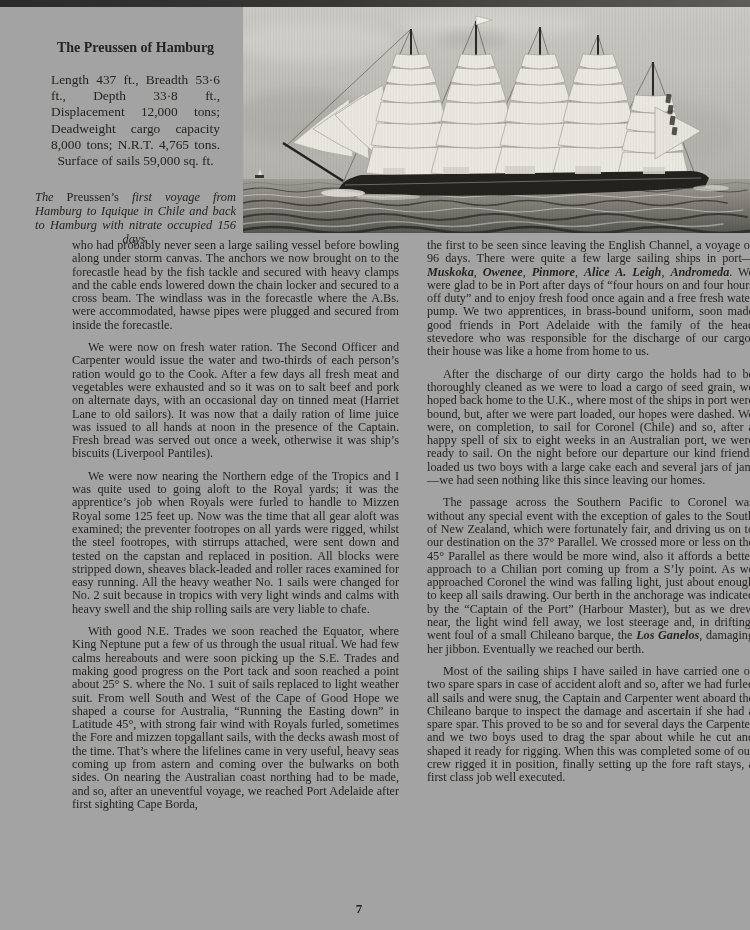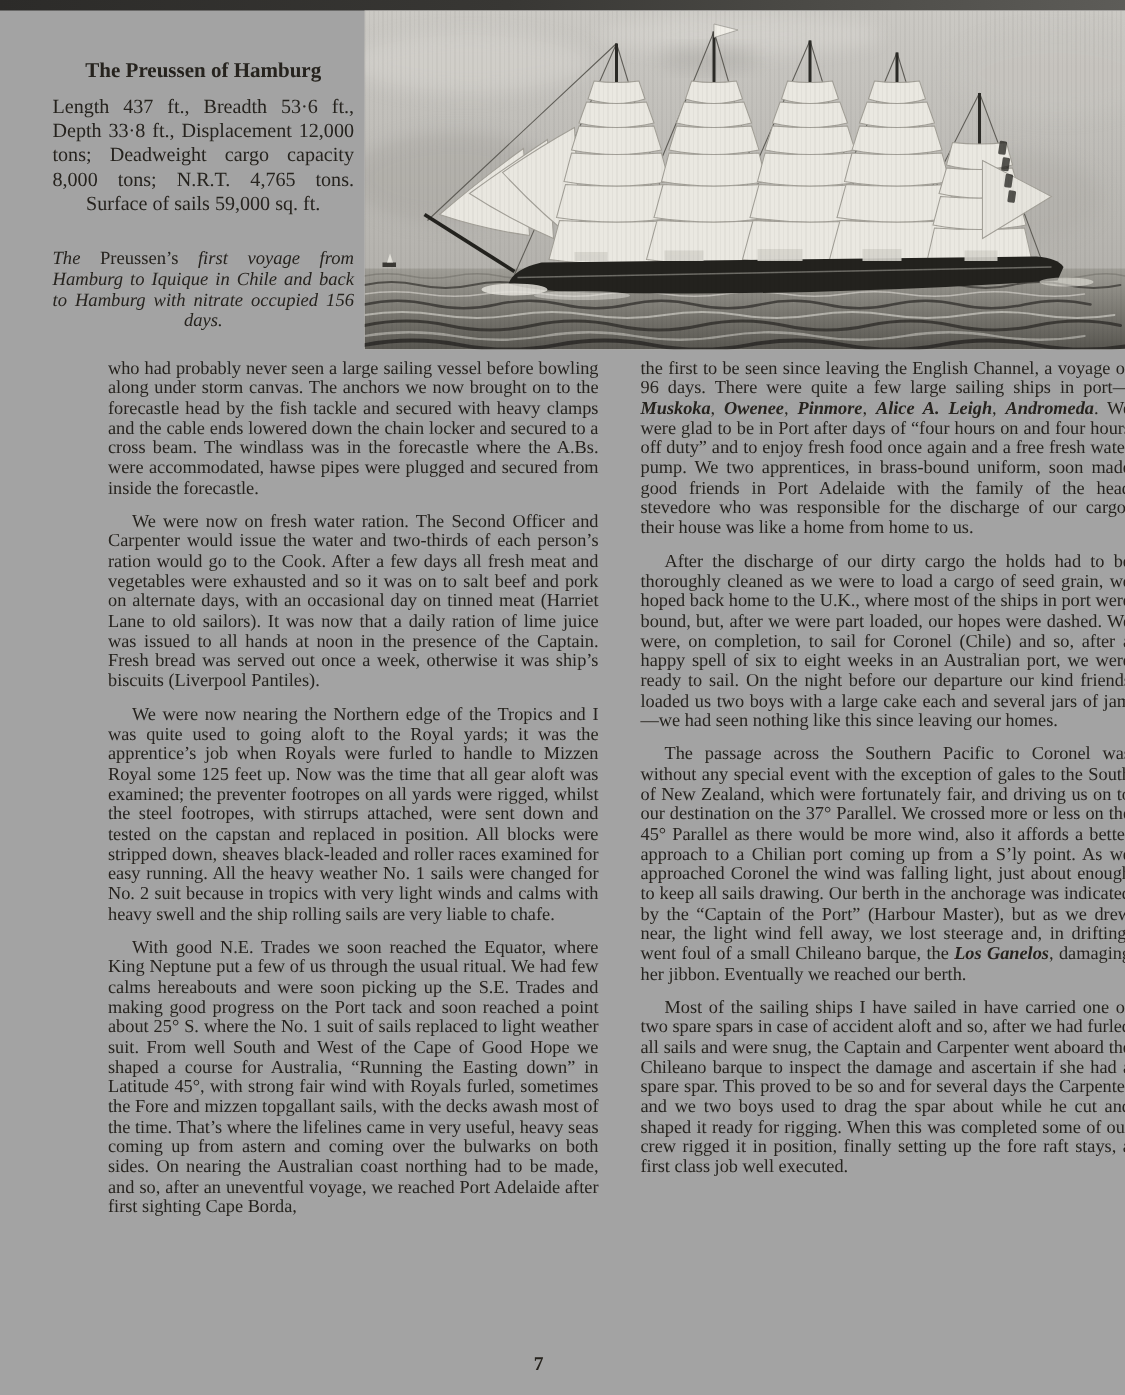--- a/index.html
+++ b/index.html
@@ -17,21 +17,21 @@
   }
   
   .info-panel{
     position:absolute;left:35px;top:40px;width:201px;
   }
   .info-panel h3{
     margin:0 0 7px 0;
     font-size:14px;line-height:16px;font-weight:bold;text-align:center;
   }
   .specs{
-    margin:0;
+    margin:16px;
     font-size:13.4px;line-height:16.2px;
     text-align:justify;text-align-last:center;
   }
   .caption{
     margin:22px 0 0 0;
     font-size:12.4px;line-height:13.8px;
     font-style:italic;
     text-align:justify;text-align-last:center;
   }
   .caption .up{font-style:normal;}

